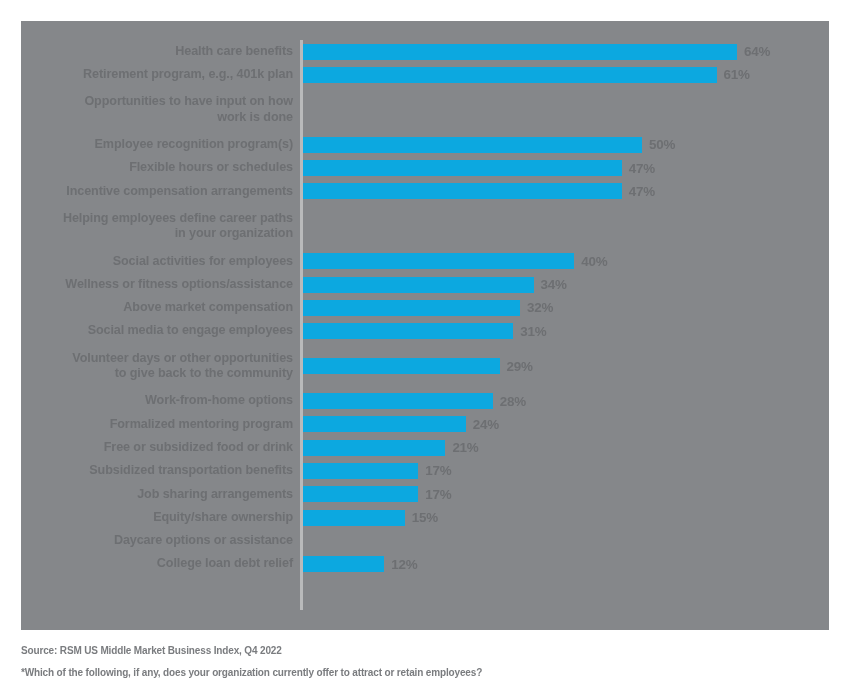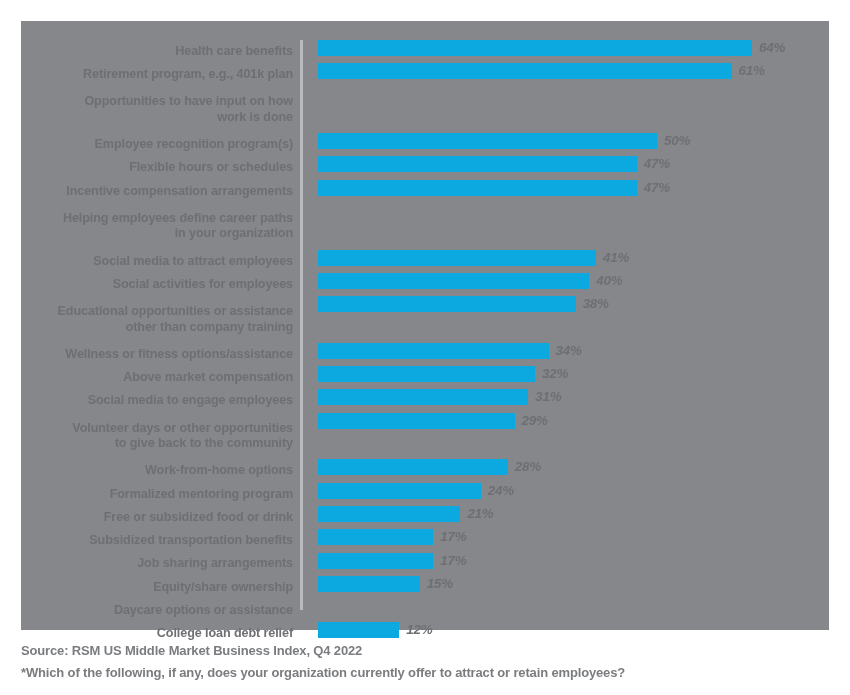--- a/index.html
+++ b/index.html
@@ -79,24 +79,24 @@
     line-height: 15.5px;
     letter-spacing: -0.1px;
     font-family: "Liberation Sans", sans-serif;
     font-stretch: condensed;
     white-space: pre-line;
   }
 
   
   .bar-wrap {
     position: absolute;
-    left: 297px;
+    left: 282px;
     display: flex;
+    align-items: center;
     height: 100%;
-    font-style: italic;
   }
 
   .bar {
     height: 16px;
     background: #0CA8E0;
   }
 
   .bar-value {
     margin-left: 7px;
     color: #6d6f72;
@@ -110,21 +110,21 @@
 
   
   .footer {
     position: absolute;
     left: 21px;
     top: 640px;
     width: 810px;
   }
   .footer-line {
     color: #7a7c7f;
-    font-size: 13px;
+    font-size: 10px;
     font-weight: bold;
     line-height: 22px;
     font-family: "Liberation Sans", sans-serif;
     font-stretch: condensed;
     letter-spacing: -0.15px;
     white-space: nowrap;
   }
 </style>
 </head>
 <body>
@@ -172,39 +172,24 @@
             <div class="bar-wrap">
               <div class="bar" style="width: 318.66px; background: rgb(12, 168, 224);"></div>
               <div class="bar-value">47%</div>
             </div>
           </div>
           <div class="row two-line">
             <div class="cat-label">Helping employees define career paths
 in your organization</div>
           </div>
           <div class="row">
-            <div class="cat-label">Social media to attract employees</div>
-            <div class="bar-wrap">
-              <div class="bar" style="width: 277.98px; background: rgb(12, 168, 224);"></div>
-              <div class="bar-value">41%</div>
-            </div>
-          </div>
-          <div class="row">
             <div class="cat-label">Social activities for employees</div>
             <div class="bar-wrap">
               <div class="bar" style="width: 271.2px; background: rgb(12, 168, 224);"></div>
               <div class="bar-value">40%</div>
-            </div>
-          </div>
-          <div class="row two-line">
-            <div class="cat-label">Educational opportunities or assistance
-other than company training</div>
-            <div class="bar-wrap">
-              <div class="bar" style="width: 257.64px; background: rgb(12, 168, 224);"></div>
-              <div class="bar-value">38%</div>
             </div>
           </div>
           <div class="row">
             <div class="cat-label">Wellness or fitness options/assistance</div>
             <div class="bar-wrap">
               <div class="bar" style="width: 230.52px; background: rgb(12, 168, 224);"></div>
               <div class="bar-value">34%</div>
             </div>
           </div>
           <div class="row">

